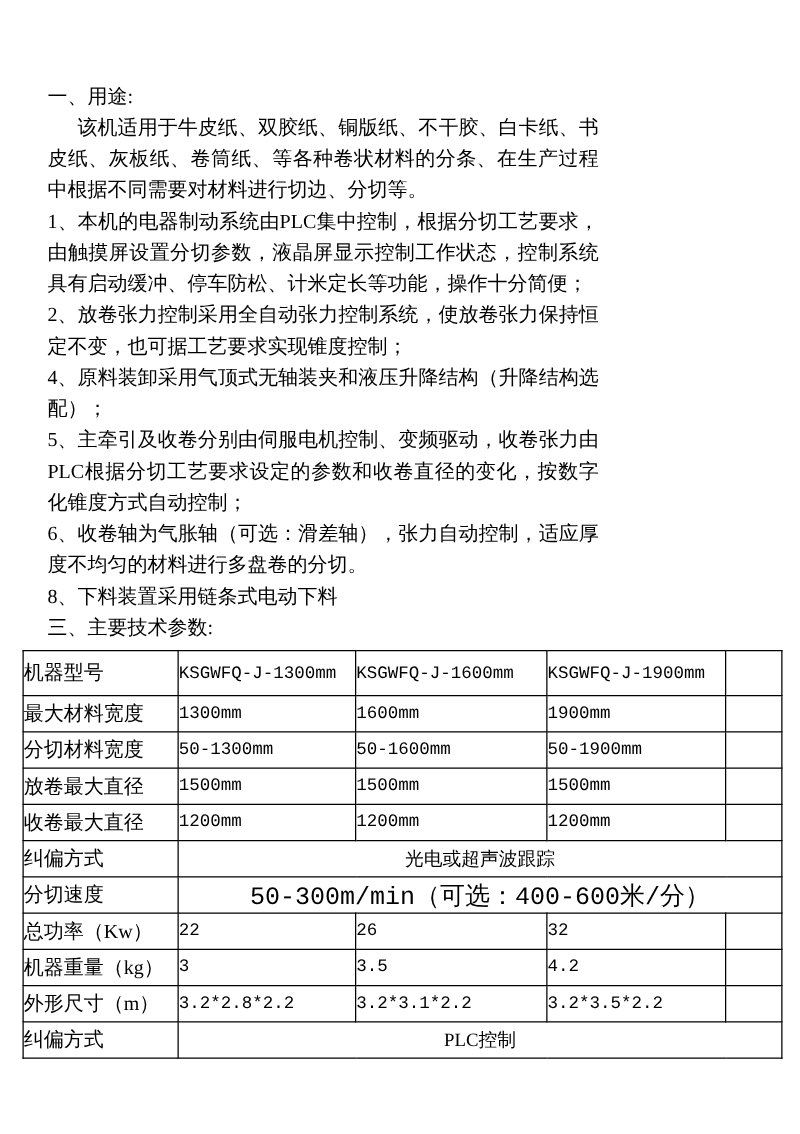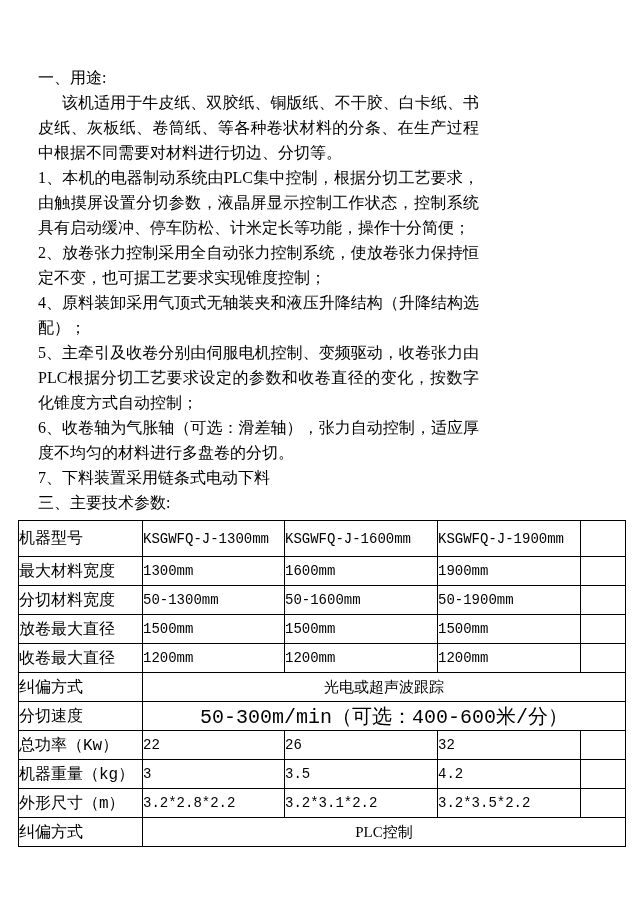--- a/index.html
+++ b/index.html
@@ -39,21 +39,20 @@
   col.w0 { width: 124px; }
   col.w1 { width: 142px; }
   col.w2 { width: 153px; }
   col.w3 { width: 143px; }
   col.w4 { width: 45px; }
   tr.r-first td { height: 35px; }
   tr.r td { height: 28px; }
   td.lbl {
     font-size: 16px;
     padding-left: 10px;
-    font-family: Liberation Mono, monospace;
   }
   td.val {
     font-family: "Liberation Mono", "DejaVu Sans Mono", monospace;
     font-size: 14px;
     padding-left: 8px;
   }
   td.merged {
     text-align: center;
     font-size: 15px;
   }
@@ -71,21 +70,21 @@
 <div class="page">
 
   <p class="line heading">一、用途:</p>
   <p class="line para">该机适用于牛皮纸、双胶纸、铜版纸、不干胶、白卡纸、书皮纸、灰板纸、卷筒纸、等各种卷状材料的分条、在生产过程中根据不同需要对材料进行切边、分切等。</p>
 
   <p class="line">1、本机的电器制动系统由PLC集中控制，根据分切工艺要求，由触摸屏设置分切参数，液晶屏显示控制工作状态，控制系统具有启动缓冲、停车防松、计米定长等功能，操作十分简便；</p>
   <p class="line">2、放卷张力控制采用全自动张力控制系统，使放卷张力保持恒定不变，也可据工艺要求实现锥度控制；</p>
   <p class="line">4、原料装卸采用气顶式无轴装夹和液压升降结构（升降结构选配）；</p>
   <p class="line">5、主牵引及收卷分别由伺服电机控制、变频驱动，收卷张力由PLC根据分切工艺要求设定的参数和收卷直径的变化，按数字化锥度方式自动控制；</p>
   <p class="line">6、收卷轴为气胀轴（可选：滑差轴），张力自动控制，适应厚度不均匀的材料进行多盘卷的分切。</p>
-  <p class="line">7、下料装置采用链条式电动下料</p>
+  <p class="line">8、下料装置采用链条式电动下料</p>
 
   <p class="line heading">三、主要技术参数:</p>
 
   <table class="spec">
     <colgroup>
       <col class="w0">
         <col class="w1">
         <col class="w2">
         <col class="w3">
         <col class="w4">

